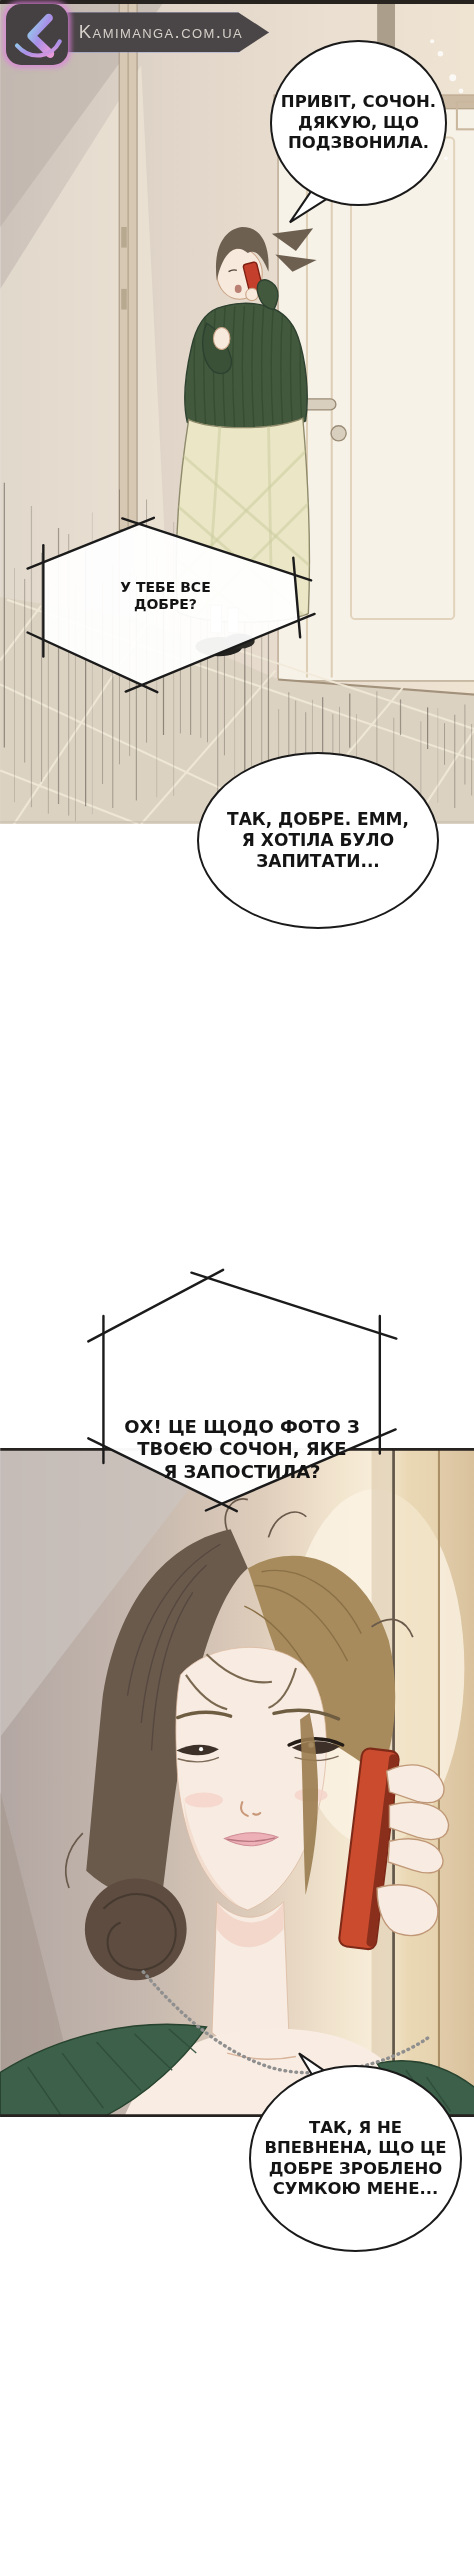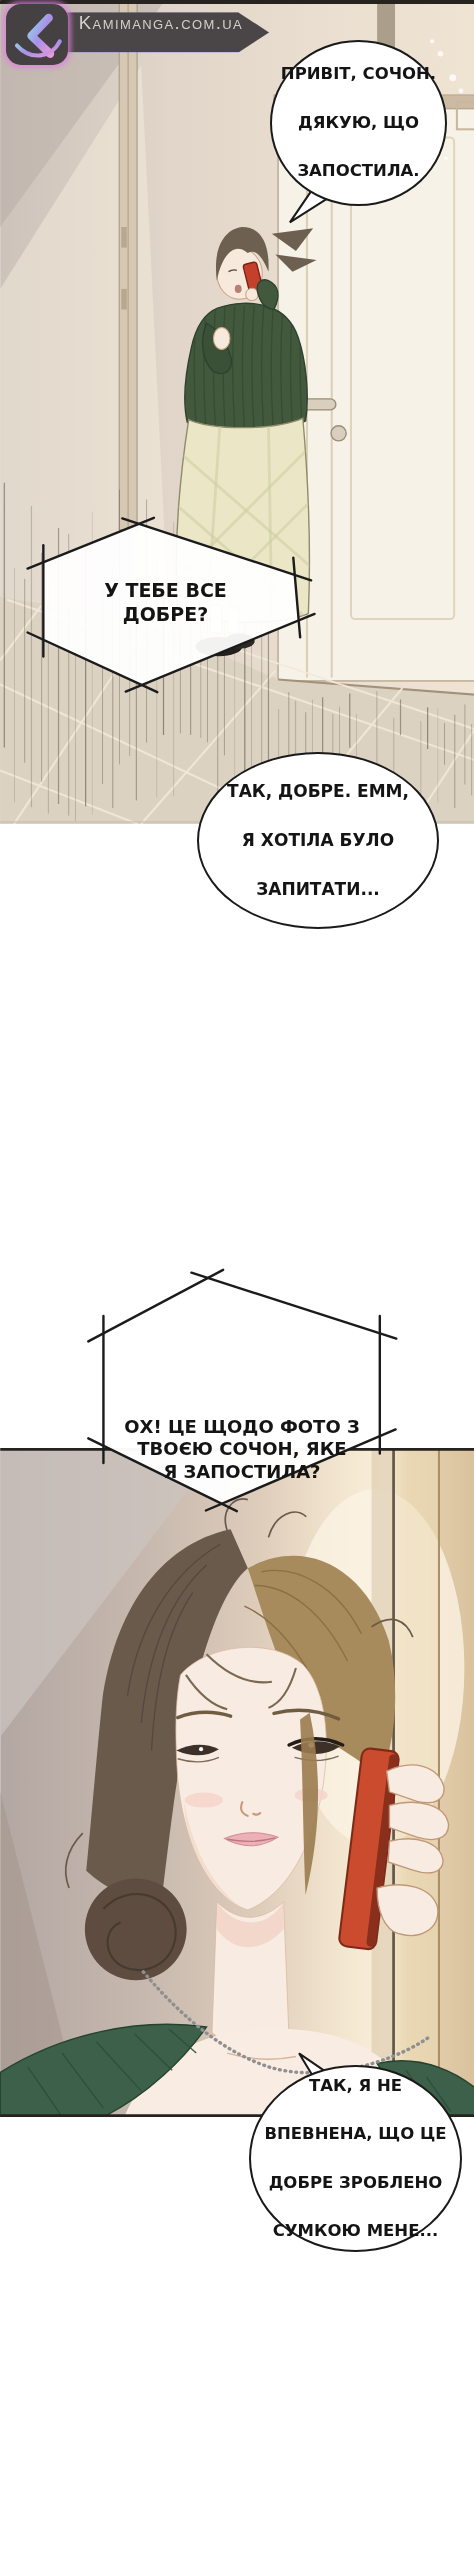--- a/index.html
+++ b/index.html
@@ -5,35 +5,35 @@
   html,body{margin:0;padding:0;background:#ffffff;}
   #page{position:relative;width:475px;height:2576px;background:#ffffff;overflow:hidden;
         font-family:"DejaVu Sans",sans-serif;}
   .panel{position:absolute;left:0;z-index:1;}
   .top-line{position:absolute;top:1.4px;left:0;width:475px;height:2.8px;background:#27231f;z-index:5;}
 
   
   .wm{position:absolute;top:0;left:0;z-index:10;}
   .wm-banner{position:absolute;left:65px;top:12.4px;width:204px;height:40px;background:#4a4546;
      clip-path:polygon(0 0,85% 0,100% 50%,85% 100%,0 100%);
-     display:flex;align-items:flex-start;box-shadow:0 0 4.1px 1.4px rgba(100,130,230,.8);
+     display:flex;align-items:center;box-shadow:0 0 4.1px 1.4px rgba(100,130,230,.8);
      border-radius:2.8px 0 0 2.8px;}
   .wm-banner span{font-family:"Liberation Sans",sans-serif;font-variant:small-caps;
      font-size:18.6px;font-weight:500;color:#d6d0ca;letter-spacing:1.4px;padding-left:13.8px;white-space:nowrap;}
   .wm-badge{position:absolute;left:5.5px;top:4.1px;width:62px;height:61px;background:#454041;
      border-radius:15px;box-shadow:0 0 5.5px 2.1px rgba(220,130,220,.75);}
 
   
   .bubble{position:absolute;z-index:4;background:#ffffff;border:2.4px solid #1a1a1a;border-radius:50%;
-     display:flex;flex-direction:column;align-items:center;justify-content:center;box-sizing:border-box;gap:28px;}
+     display:flex;flex-direction:column;align-items:center;justify-content:center;box-sizing:border-box;}
   .bubble .ln, .hex-text .ln{display:block;text-align:center;font-weight:700;color:#141414;line-height:1.24;}
   .tail{position:absolute;z-index:3;}
   .hex{position:absolute;z-index:4;}
   .hex-text{position:absolute;z-index:5;display:flex;flex-direction:column;align-items:center;justify-content:center;}
-  .fs24 .ln{font-size:16.5px;} .fs25 .ln{font-size:17px;text-align:center;} .fs26 .ln{font-size:18px;} .fs27 .ln{font-size:19px;margin-left:28px;}
+  .fs24 .ln{font-size:16.5px;} .fs25 .ln{font-size:17px;text-align:center;} .fs26 .ln{font-size:18px;} .fs27 .ln{font-size:14px;margin-left:28px;}
 </style>
 </head>
 <body>
 
 <div id="page">
 
   <div class="top-line"></div>
 
   <div class="panel" style="top:0;">
   <svg id="p1svg" width="475" height="824" viewBox="0 0 690 1198">
@@ -307,21 +307,21 @@
     <rect x="0" y="969" width="690" height="4" fill="#262220"></rect>
   </svg>
   </div>
 
   <svg class="tail" style="left:274px;top:186px;" width="62" height="48" viewBox="0 0 90 70">
     <path d="M 55,6 L 23,53 L 78,18 Z" fill="#ffffff" stroke="#1a1a1a" stroke-width="3"></path>
   </svg>
   <div class="bubble fs24" style="left:270px;top:40px;width:177px;height:166px;">
     <span class="ln">ПРИВІТ, СОЧОН.</span>
     <span class="ln">ДЯКУЮ, ЩО</span>
-    <span class="ln">ЗАПОСТИЛА.</span>
+    <span class="ln">ПОДЗВОНИЛА.</span>
   </div>
 
   <svg class="hex" style="left:13.8px;top:502px;" width="310" height="206" viewBox="0 0 450 300">
     <polygon points="42,88 180,32 408,106 414,172 185,266 42,200" fill="rgba(255,255,255,0.94)"></polygon>
     <g stroke="#1b1b1b" stroke-width="3.5" stroke-linecap="round">
       <line x1="19" y1="97" x2="203" y2="23"></line>
       <line x1="157" y1="24" x2="432" y2="114"></line>
       <line x1="406" y1="81" x2="416" y2="197"></line>
       <line x1="437" y1="163" x2="162" y2="276"></line>
       <line x1="208" y1="277" x2="19" y2="190"></line>

